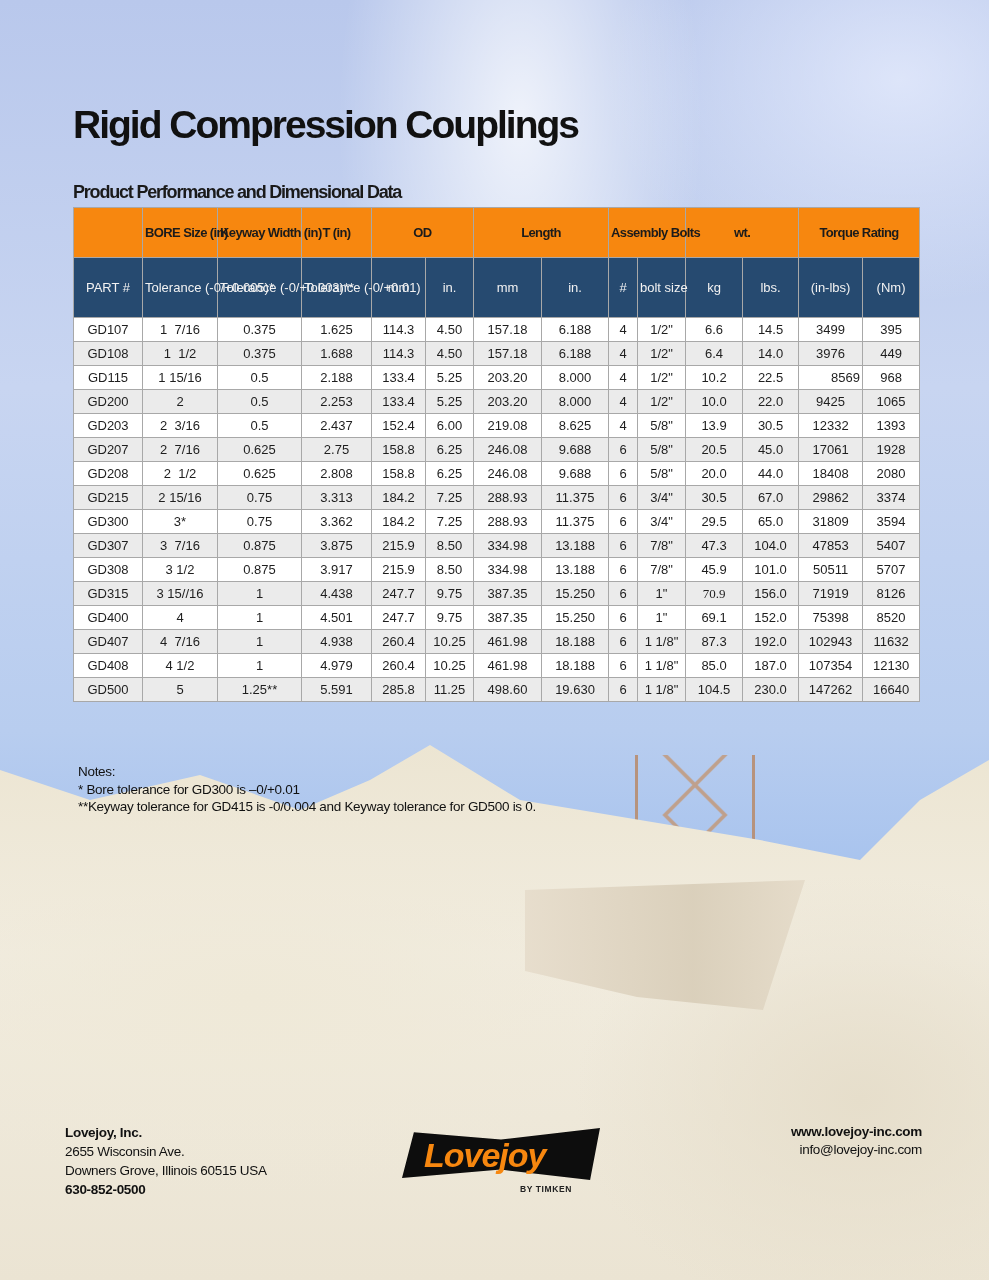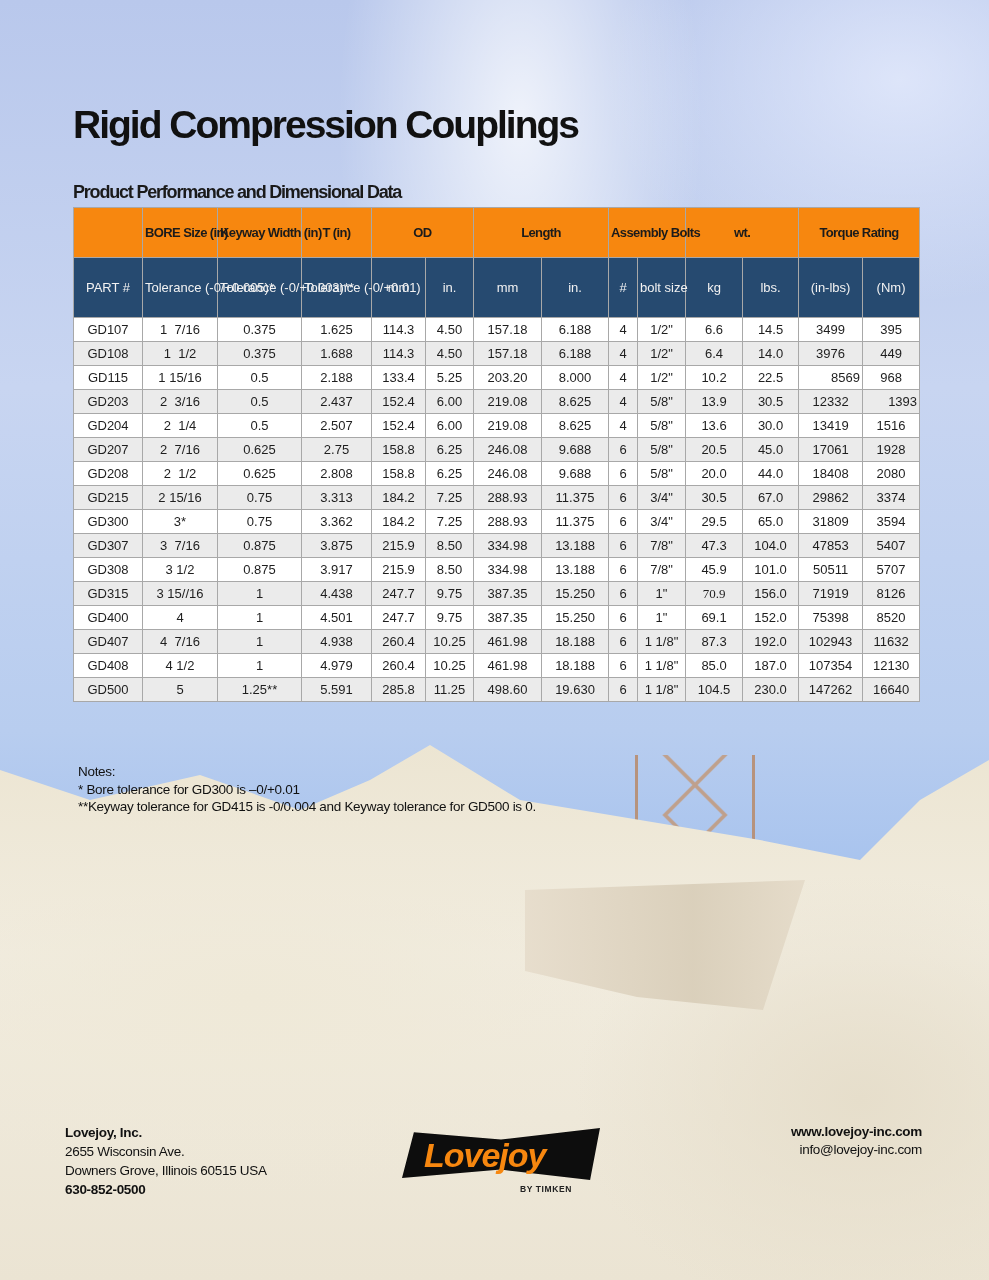--- a/index.html
+++ b/index.html
@@ -238,50 +238,50 @@
           <td style="white-space: pre;">203.20</td>
           <td style="white-space: pre;">8.000</td>
           <td style="white-space: pre;">4</td>
           <td style="white-space: pre;">1/2"</td>
           <td style="white-space: pre;">10.2</td>
           <td style="white-space: pre;">22.5</td>
           <td style="white-space: pre; padding-left: 32px;">8569</td>
           <td style="white-space: pre;">968</td>
         </tr>
         <tr>
+          <td style="white-space: pre;">GD200</td>
+          <td style="white-space: pre;">2</td>
+          <td style="white-space: pre;">0.5</td>
+          <td style="white-space: pre;">2.253</td>
+          <td style="white-space: pre;">133.4</td>
+          <td style="white-space: pre;">5.25</td>
+          <td style="white-space: pre;">203.20</td>
+          <td style="white-space: pre;">8.000</td>
+          <td style="white-space: pre;">4</td>
+          <td style="white-space: pre;">1/2"</td>
+          <td style="white-space: pre;">10.0</td>
+          <td style="white-space: pre;">22.0</td>
+          <td style="white-space: pre;">9425</td>
+          <td style="white-space: pre;">1065</td>
+        </tr>
+        <tr>
           <td style="white-space: pre;">GD203</td>
           <td style="white-space: pre;">2  3/16</td>
           <td style="white-space: pre;">0.5</td>
           <td style="white-space: pre;">2.437</td>
           <td style="white-space: pre;">152.4</td>
           <td style="white-space: pre;">6.00</td>
           <td style="white-space: pre;">219.08</td>
           <td style="white-space: pre;">8.625</td>
           <td style="white-space: pre;">4</td>
           <td style="white-space: pre;">5/8"</td>
           <td style="white-space: pre;">13.9</td>
           <td style="white-space: pre;">30.5</td>
           <td style="white-space: pre;">12332</td>
-          <td style="white-space: pre; text-align: right;">1393</td>
-        </tr>
-        <tr>
-          <td style="white-space: pre;">GD204</td>
-          <td style="white-space: pre;">2  1/4</td>
-          <td style="white-space: pre;">0.5</td>
-          <td style="white-space: pre;">2.507</td>
-          <td style="white-space: pre;">152.4</td>
-          <td style="white-space: pre;">6.00</td>
-          <td style="white-space: pre;">219.08</td>
-          <td style="white-space: pre;">8.625</td>
-          <td style="white-space: pre;">4</td>
-          <td style="white-space: pre;">5/8"</td>
-          <td style="white-space: pre;">13.6</td>
-          <td style="white-space: pre;">30.0</td>
-          <td style="white-space: pre;">13419</td>
-          <td style="white-space: pre;">1516</td>
+          <td style="white-space: pre;">1393</td>
         </tr>
         <tr>
           <td style="white-space: pre;">GD207</td>
           <td style="white-space: pre;">2  7/16</td>
           <td style="white-space: pre;">0.625</td>
           <td style="white-space: pre;">2.75</td>
           <td style="white-space: pre;">158.8</td>
           <td style="white-space: pre;">6.25</td>
           <td style="white-space: pre;">246.08</td>
           <td style="white-space: pre;">9.688</td>

